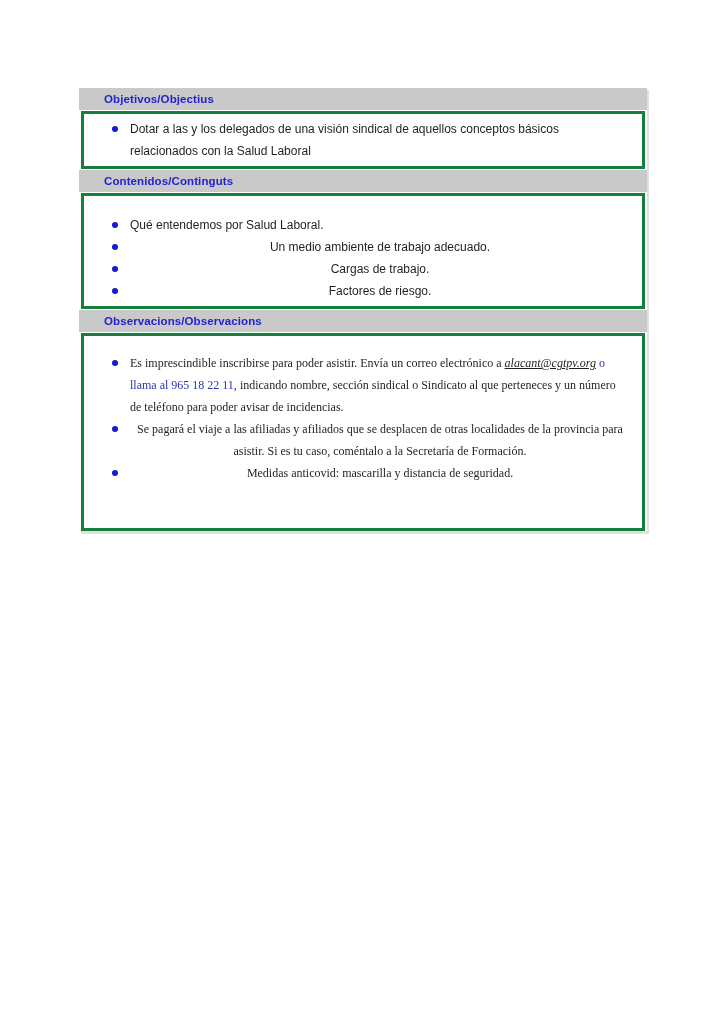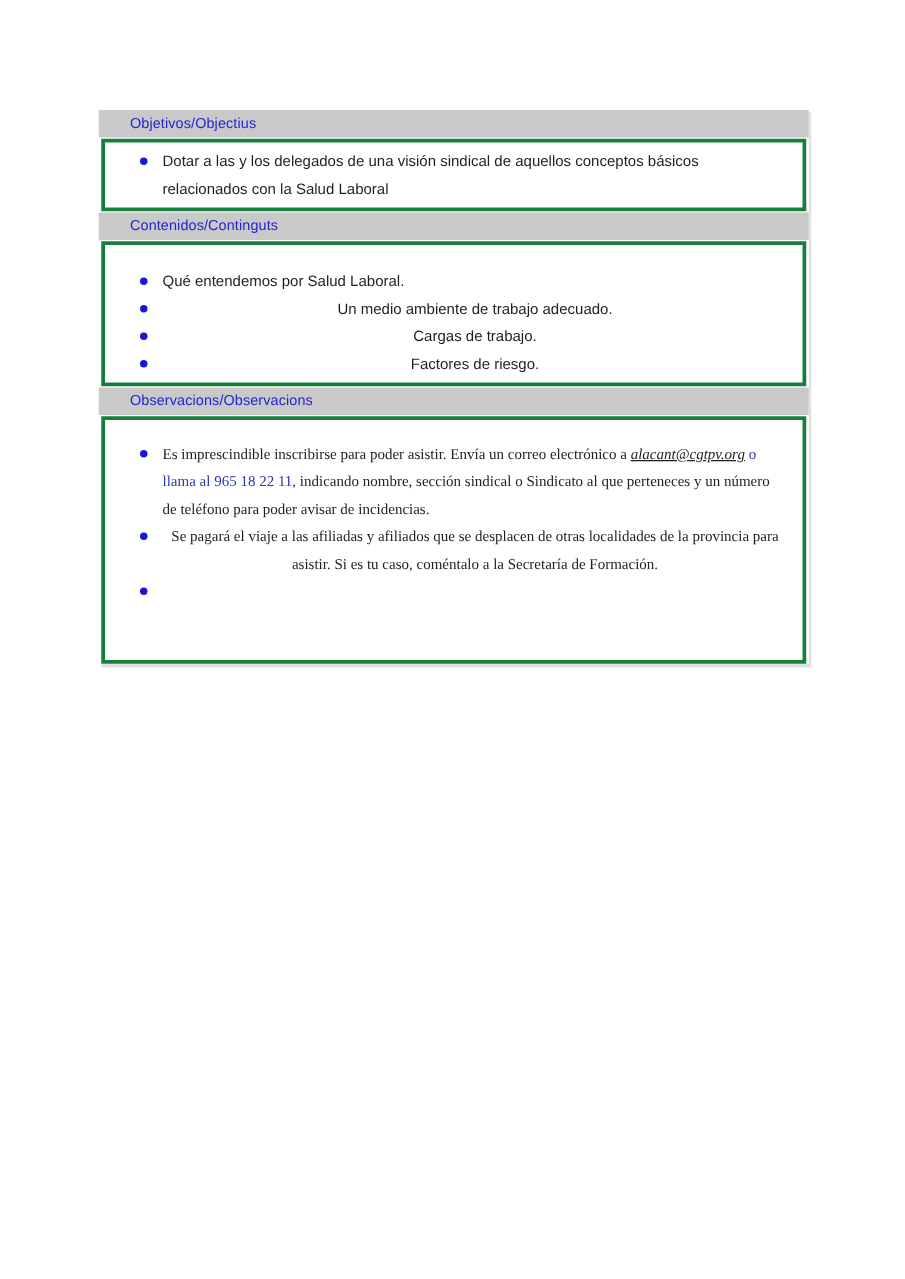--- a/index.html
+++ b/index.html
@@ -25,21 +25,21 @@
     height: 22px;
     background: #c9c9c9;
     display: flex;
     align-items: center;
     padding-left: 25px;
     margin: 1px 0;
   }
   .sec-header .hdr-title {
     color: #2323cf;
     font-size: 11.5px;
-    font-weight: normal;
+    font-weight: bold;
     letter-spacing: 0.1px;
   }
   .sec-body {
     background: #ffffff;
     border: 3px solid #15803d;
     margin: 0 2px;
     font-size: 12px;
     line-height: 22px;
     color: #1f1f1f;
   }
@@ -121,18 +121,19 @@
         <li class="para">
           <span class="dot"></span>
           <span><span>Es imprescindible inscribirse para poder asistir. Envía un correo electrónico a </span><a class="email-link">alacant@cgtpv.org</a><span> </span><span class="phone-link">o llama al 965 18 22 11,</span><span> indicando nombre, sección sindical o Sindicato al que perteneces y un número de teléfono para poder avisar de incidencias.</span></span>
         </li>
         <li class="para">
           <span class="dot"></span>
           <span>Se pagará el viaje a las afiliadas y afiliados que se desplacen de otras localidades de la provincia para asistir. Si es tu caso, coméntalo a la Secretaría de Formación.</span>
         </li>
         <li class="para">
           <span class="dot"></span>
+          <span>Medidas anticovid: mascarilla y distancia de seguridad.</span>
         </li>
       </ul>
     </div>
 
   </div>
 </div>
 
 </body></html>

